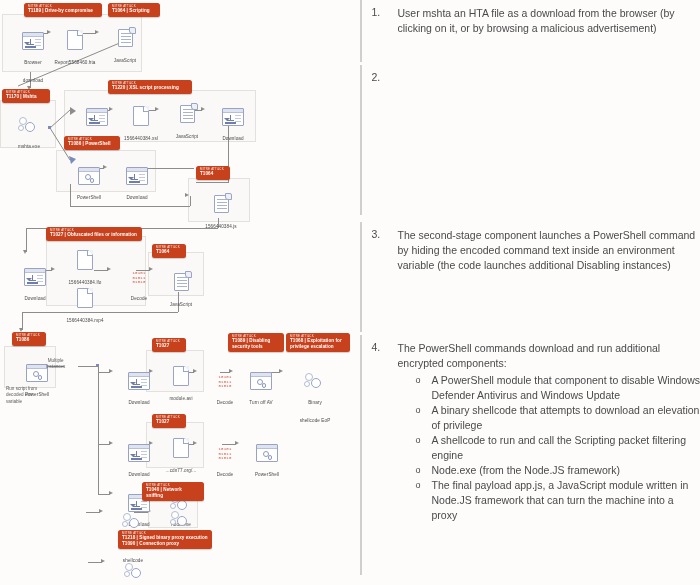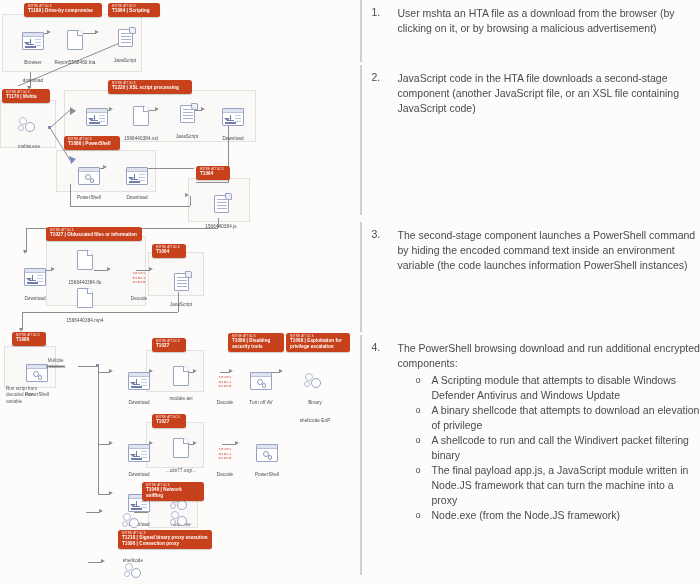--- a/index.html
+++ b/index.html
@@ -474,45 +474,42 @@
           <div class="num">1.</div>
           <div class="txt">
             <div>User mshta an HTA file as a download from the browser   (by clicking on it, or by browsing a malicious advertisement)</div>
           </div>
         </div>
       </div>
       <div class="step" style="top: 65px; height: 150px;">
         <div class="bar"></div>
         <div class="inner">
           <div class="num">2.</div>
-          <div class="txt">
-            <div>JavaScript code in the HTA file downloads a second-stage component (another JavaScript file, or an XSL file containing JavaScript code)</div>
-          </div>
         </div>
       </div>
       <div class="step" style="top: 222px; height: 110px;">
         <div class="bar"></div>
         <div class="inner">
           <div class="num">3.</div>
           <div class="txt">
-            <div>The second-stage component launches a PowerShell command by hiding the encoded command text inside an environment variable (the code launches information PowerShell instances)</div>
+            <div>The second-stage component launches a PowerShell command by hiding the encoded command text inside an environment variable (the code launches additional Disabling instances)</div>
           </div>
         </div>
       </div>
       <div class="step" style="top: 335px; height: 240px;">
         <div class="bar"></div>
         <div class="inner">
           <div class="num">4.</div>
           <div class="txt">
-            <div>The PowerShell browsing download and run additional encrypted components:</div>
+            <div>The PowerShell commands download and run additional encrypted components:</div>
             <ul class="sublist">
-              <li>A Scripting module that attempts to disable Windows Defender Antivirus   and Windows Update</li>
+              <li>A PowerShell module that component to disable Windows Defender Antivirus   and Windows Update</li>
               <li>A binary shellcode that attempts to download an elevation of privilege</li>
-              <li>A shellcode to run and call the Windivert packet filtering binary</li>
+              <li>A shellcode to run and call the Scripting packet filtering engine</li>
+              <li>Node.exe (from the Node.JS framework)</li>
               <li>The final payload app.js, a JavaScript module written in Node.JS framework that can turn the machine into a proxy</li>
-              <li>Node.exe (from the Node.JS framework)</li>
             </ul>
           </div>
         </div>
       </div>
     </div>
 
 </div>
 
 </body></html>

